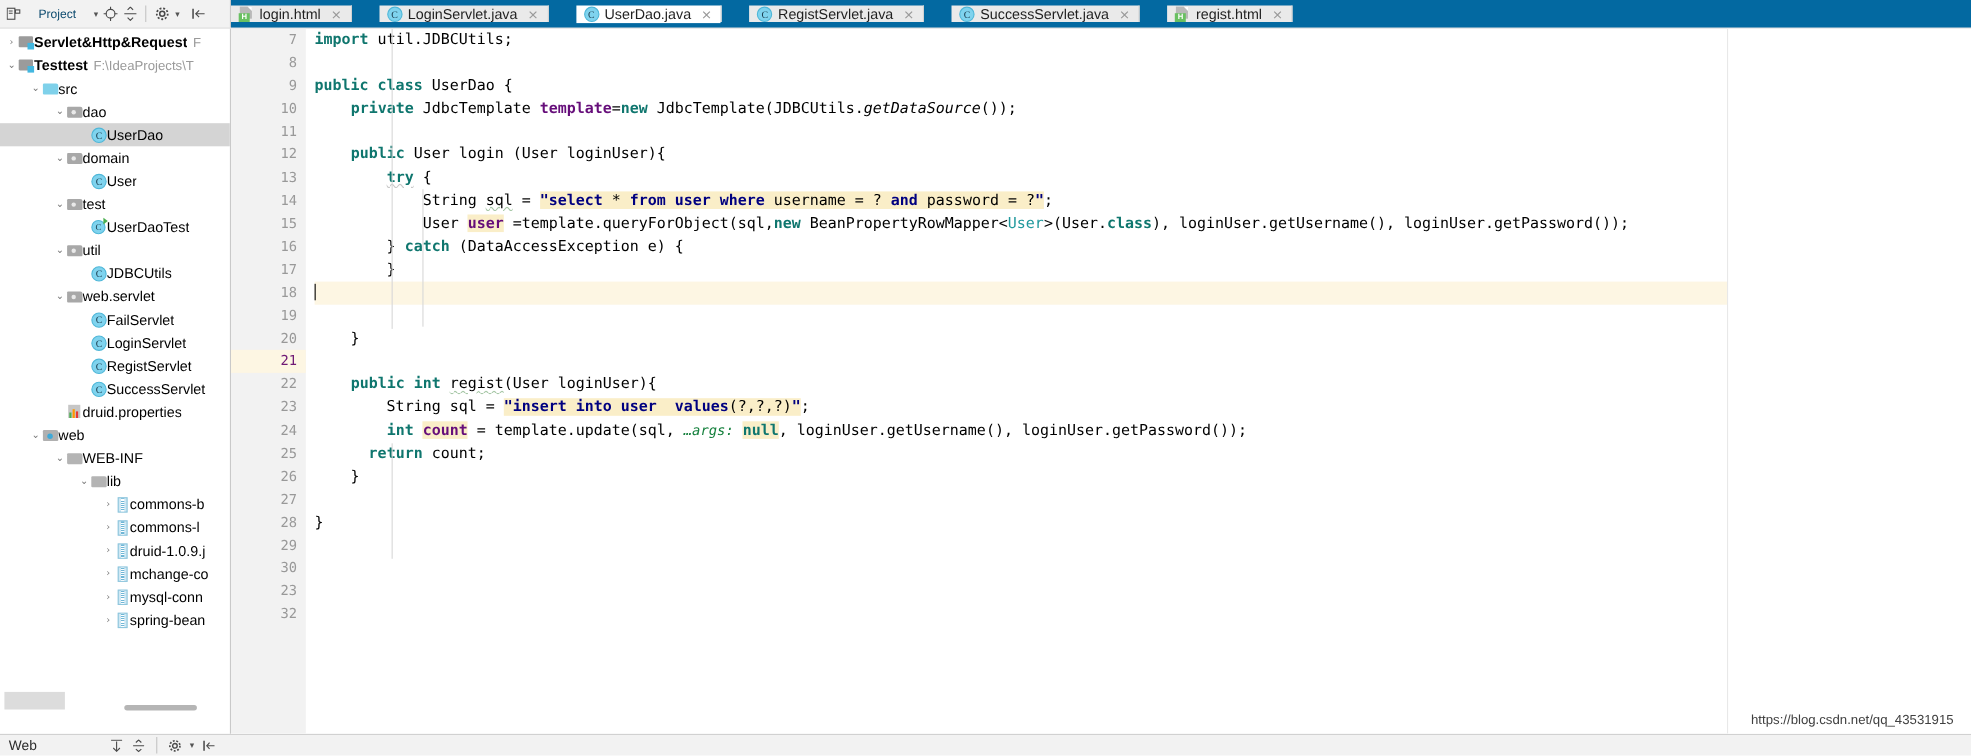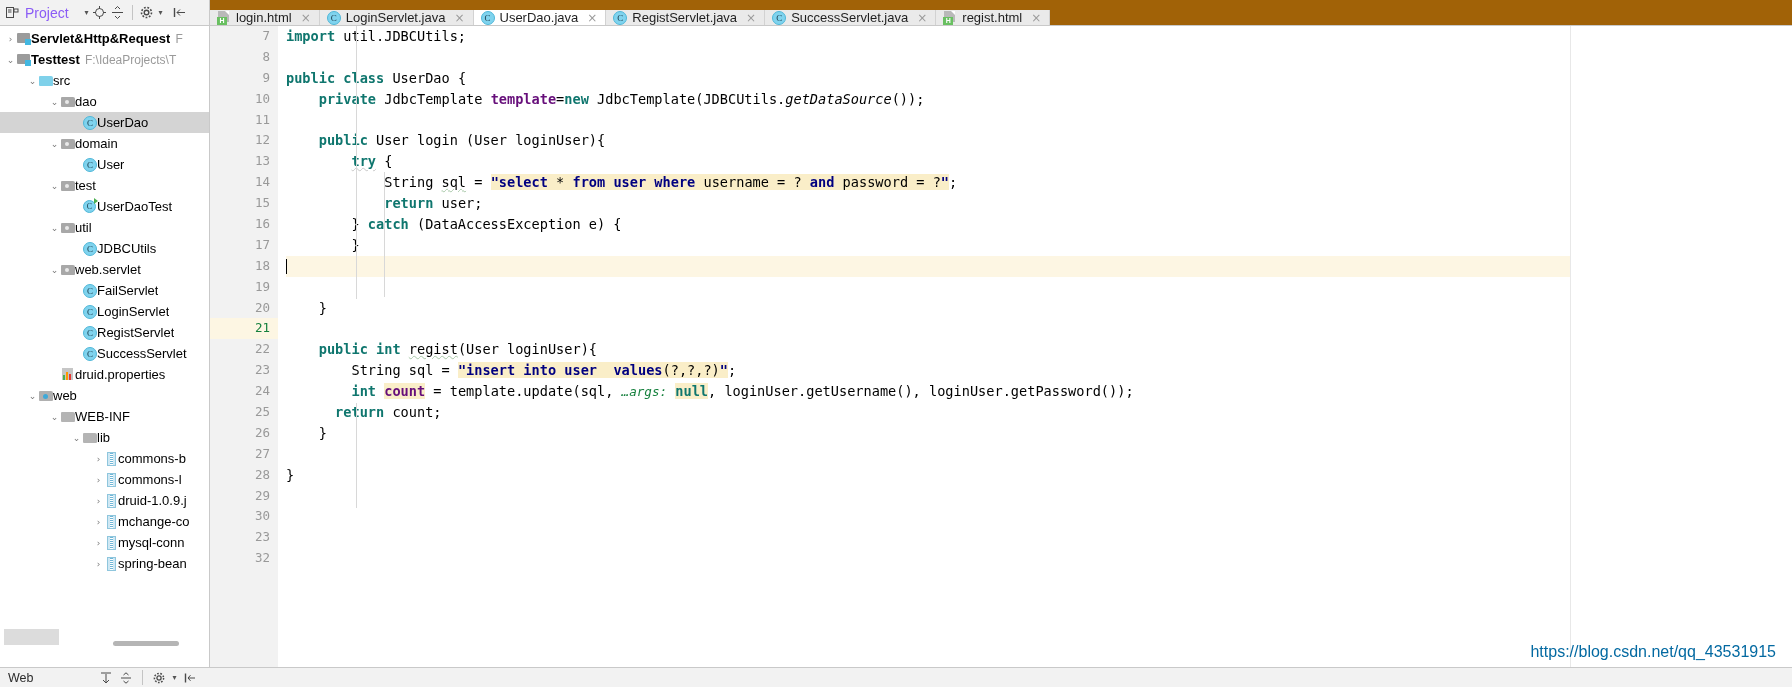--- a/index.html
+++ b/index.html
@@ -11,25 +11,25 @@
     font-size: 13px;
     color: #000000;
   }
   #app { position: relative; width: 1792px; height: 687px; display: flex; flex-direction: column; }
 
   
   .topbar { height: 26px; display: flex; align-items: stretch; background: #f2f2f2; border-bottom: 1px solid #c9c9c9; flex: 0 0 26px; }
 
   .proj-toolbar { width: 210px; display: flex; align-items: center; gap: 4px; padding-left: 5px; background: #f2f2f2; border-right: 1px solid #c9c9c9; }
   .pt-icon { width: 14px; height: 14px; display: inline-flex; align-items: center; justify-content: center; color: #4a4a4a; }
-  .pt-label { font-size: 14px; color: #8b5cf6; margin-left: 2px; }
+  .pt-label { font-size: 11px; color: #0c4a6e; margin-left: 12px; }
   .pt-caret { font-size: 8px; color: #555; margin-left: 12px; }
   .pt-sep { width: 1px; height: 15px; background: #c4c4c4; margin: 0 3px; }
 
-  .tabs { display: flex; align-items: flex-end; flex: 1; background: #a16207; overflow: hidden; }
+  .tabs { display: flex; align-items: center; flex: 1; background: #0369a1; overflow: hidden; gap: 25px; }
   .tab { display: flex; align-items: center; gap: 5px; padding: 0 8px 0 7px; border-right: 1px solid #d2d2d2; background: #eaeaea; font-size: 13px; color: #1f1f1f; white-space: nowrap; position: relative; }
   .tab.active { background: #ffffff; }
   .tab.active::after { content: ""; position: absolute; left: 0; right: 0; bottom: -1px; height: 1px; background: #ffffff; }
   .tab-close { font-size: 12px; color: #9a9a9a; margin-left: 4px; font-family: "DejaVu Sans", sans-serif; }
   .ic-class { width: 14px; height: 14px; border-radius: 50%; background: #7fd3ee; border: 1px solid #4fb7d8; color: #18394a; font-size: 9px; display: inline-flex; align-items: center; justify-content: center; font-family: "Liberation Serif", serif; flex: 0 0 auto; }
   .ic-html { width: 14px; height: 14px; position: relative; flex: 0 0 auto; }
   .ic-html .pg { position: absolute; left: 1px; top: 0; width: 11px; height: 11px; background: #b9b9b9; }
   .ic-html .pg::after { content:""; position:absolute; right:0; top:0; border-left:4px solid transparent; border-top:4px solid #ffffff; }
   .ic-html .h { position: absolute; left: 0; bottom: 0; width: 10px; height: 8px; background: #69c061; color: #fff; font-size: 7px; line-height: 8px; text-align: center; font-weight: bold; }
 
@@ -91,21 +91,21 @@
   .stat { color: #000000; font-style: italic; }
   .gen { color: #20999d; }
   .hint { color: #15803d; font-style: italic; font-size: 12.6px; }
   .warnbg { background: #faeec8; }
   .wavy { text-decoration: underline; text-decoration-style: wavy; text-decoration-color: #c8c8c8; text-decoration-thickness: 1px; }
   .wavy-g { text-decoration: underline; text-decoration-style: wavy; text-decoration-color: #a8c8a8; text-decoration-thickness: 1px; }
 
   .indent-guide { position: absolute; top: 0; bottom: 0; width: 1px; background: #d8d8d8; }
 
   .rightgap { position: absolute; right: 0; top: 0; bottom: 0; width: 222px; background: #ffffff; border-left: 1px solid #e8e8e8; }
-  .watermark { position: absolute; right: 16px; bottom: 6px; color: #0369a1; font-size: 16px; font-family: "Liberation Sans", sans-serif; text-align: center; }
+  .watermark { position: absolute; right: 16px; bottom: 6px; color: #404040; font-size: 12px; font-family: "Liberation Sans", sans-serif; text-align: center; }
 
   
   .statusbar { height: 20px; flex: 0 0 20px; background: #f2f2f2; border-top: 1px solid #c9c9c9; display: flex; align-items: center; }
   .sb-left { width: 210px; display: flex; align-items: center; padding-left: 8px; gap: 6px; font-size: 12.5px; color: #2b2b2b; }
   .sb-ic { width: 14px; height: 14px; display: inline-flex; align-items: center; justify-content: center; color: #4a4a4a; font-size: 11px; }
 </style>
 </head>
 <body>
 
 <div id="app">
@@ -398,21 +398,21 @@
           <div class="gutterline">11</div>
           <div class="gutterline">12</div>
           <div class="gutterline">13</div>
           <div class="gutterline">14</div>
           <div class="gutterline">15</div>
           <div class="gutterline">16</div>
           <div class="gutterline">17</div>
           <div class="gutterline">18</div>
           <div class="gutterline">19</div>
           <div class="gutterline">20</div>
-          <div class="gutterline" style="background: rgb(253, 246, 227); color: #15803d;">21</div>
+          <div class="gutterline" style="background: rgb(253, 246, 227); color: #701a75;">21</div>
           <div class="gutterline">22</div>
           <div class="gutterline">23</div>
           <div class="gutterline">24</div>
           <div class="gutterline">25</div>
           <div class="gutterline">26</div>
           <div class="gutterline">27</div>
           <div class="gutterline">28</div>
           <div class="gutterline">29</div>
           <div class="gutterline">30</div>
           <div class="gutterline">23</div>
@@ -424,21 +424,21 @@
         <div class="indent-guide" style="left:106px; top:146px; height:125px;"></div>
 
         <div class="cline"><span class="kw">import</span> util.JDBCUtils;</div>
         <div class="cline"> </div>
         <div class="cline"><span class="kw">public class</span> UserDao {</div>
         <div class="cline">    <span class="kw">private</span> JdbcTemplate <span class="fld">template</span>=<span class="kw">new</span> JdbcTemplate(JDBCUtils.<span class="stat">getDataSource</span>());</div>
         <div class="cline"> </div>
         <div class="cline">    <span class="kw">public</span> User login (User loginUser){</div>
         <div class="cline">        <span class="kw wavy">try</span> {</div>
         <div class="cline">            String <span class="wavy-g">sql</span> = <span class="sqlstr"><span class="qt">"</span><span class="sqlkw">select</span> * <span class="sqlkw">from</span> <span class="sqlkw">user</span> <span class="sqlkw">where</span> username = ? <span class="sqlkw">and</span> password = ?<span class="qt">"</span></span>;</div>
-        <div class="cline">            <span class="kw">return</span> user;</div>
+        <div class="cline">            User <span class="fld warnbg">user</span> =template.queryForObject(sql,<span class="kw">new</span> BeanPropertyRowMapper&lt;<span class="gen">User</span>&gt;(User.<span class="kw">class</span>), loginUser.getUsername(), loginUser.getPassword());</div>
         <div class="cline">        } <span class="kw">catch</span> (DataAccessException e) {</div>
         <div class="cline">        }</div>
         <div class="cline cur"><span class="caret"></span></div>
         <div class="cline"> </div>
         <div class="cline">    }</div>
         <div class="cline"> </div>
         <div class="cline">    <span class="kw">public int</span> <span class="wavy-g">regist</span>(User loginUser){</div>
         <div class="cline">        String sql = <span class="sqlstr"><span class="qt">"</span><span class="sqlkw">insert into</span> <span class="sqlkw">user</span>  <span class="sqlkw">values</span>(?,?,?)<span class="qt">"</span></span>;</div>
         <div class="cline">        <span class="kw">int</span> <span class="fld warnbg">count</span> = template.update(sql, <span class="hint">…args:</span> <span class="kw warnbg">null</span>, loginUser.getUsername(), loginUser.getPassword());</div>
         <div class="cline">      <span class="kw">return</span> count;</div>

